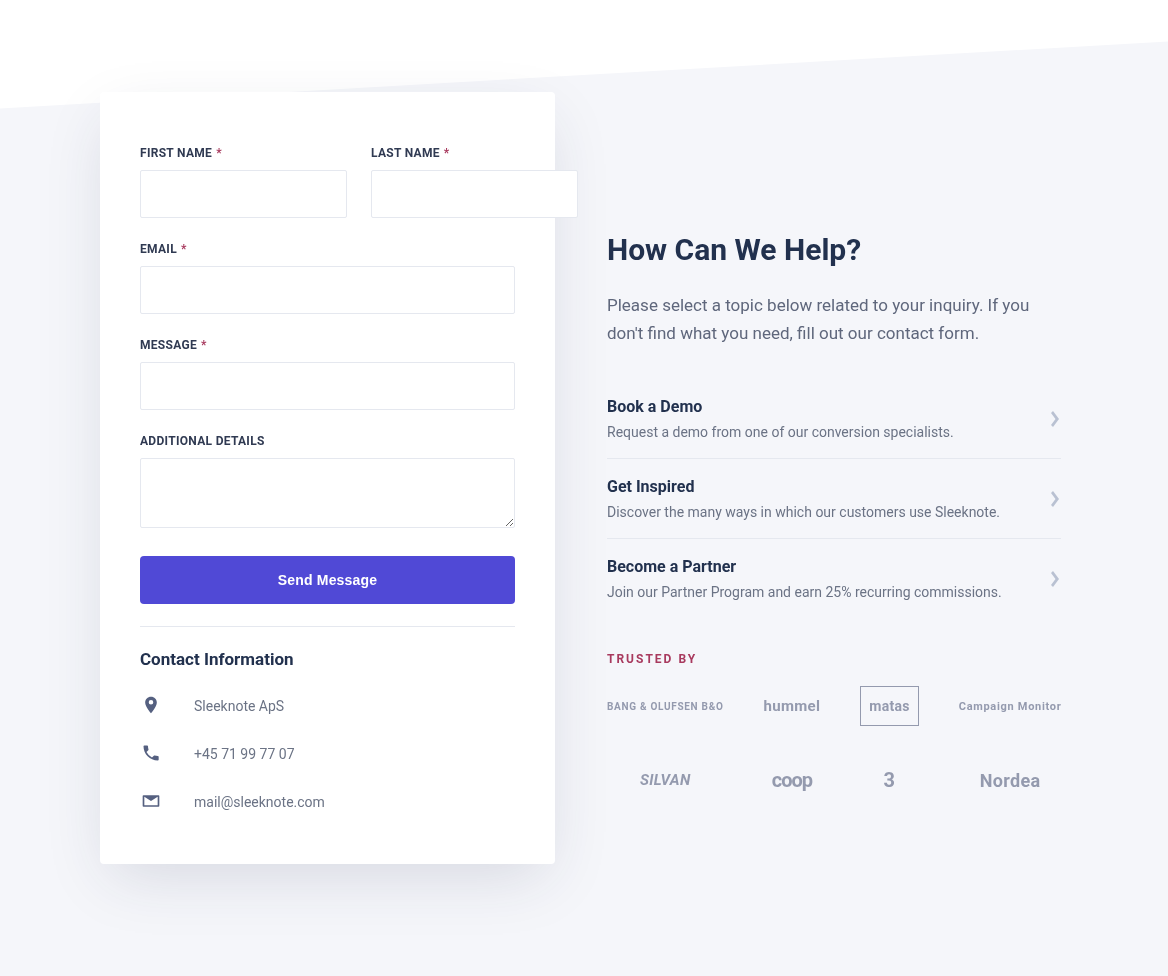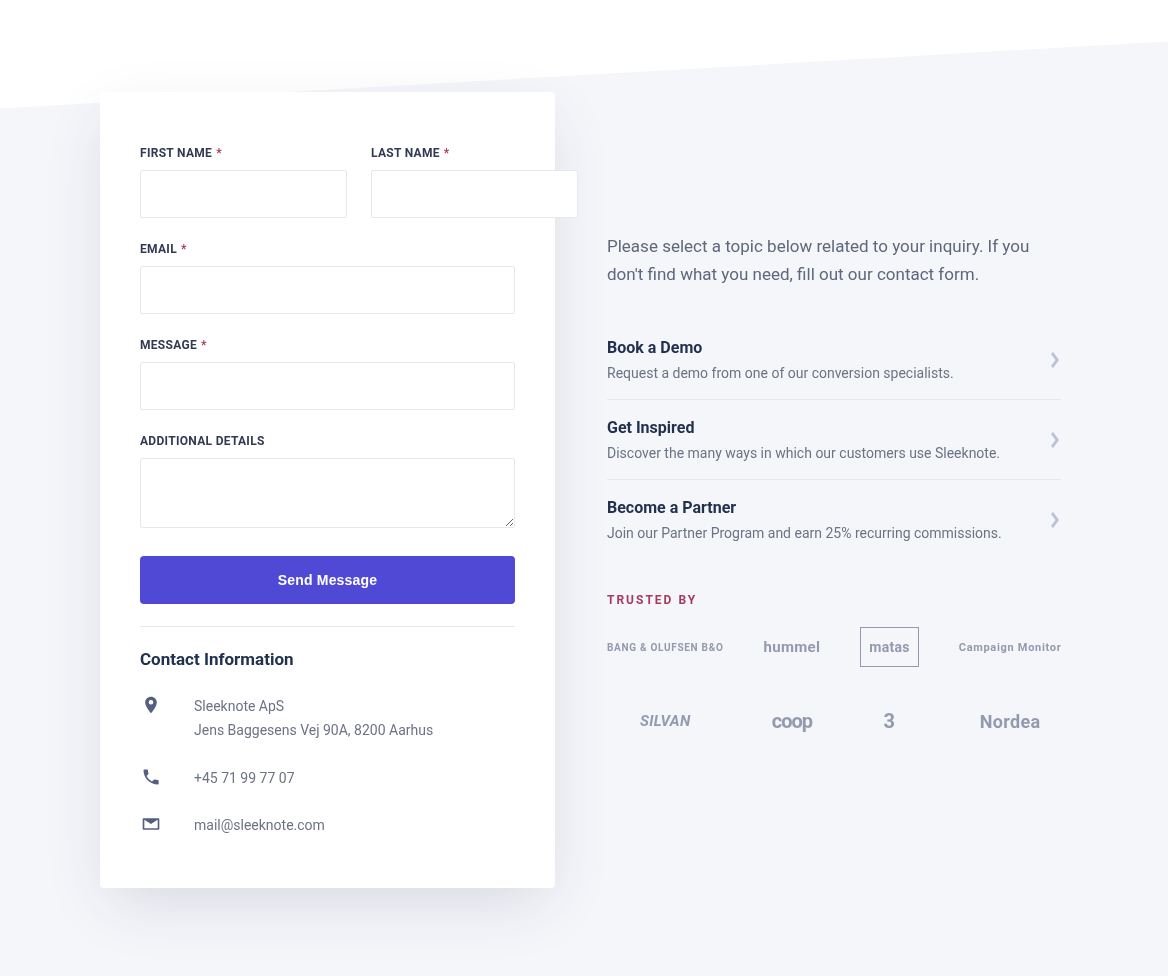--- a/index.html
+++ b/index.html
@@ -205,40 +205,40 @@
     <div class="divider"></div>
 
     <h3 class="sub-title">Contact Information</h3>
 
     <div class="info-row">
       <svg viewBox="0 0 24 24" width="20" height="20" fill="currentColor">
           <path d="M12 2C8 2 5 5 5 9c0 5 7 13 7 13s7-8 7-13c0-4-3-7-7-7zm0 9.5A2.5 2.5 0 1 1 12 6a2.5 2.5 0 0 1 0 5.5z"></path>
         </svg>
       <div class="info-text">
         <div>Sleeknote ApS</div>
-        <div>Jens Baggesens Vej 90A, 8200 Aarhus</div>
       </div>
     </div>
 
     <div class="info-row">
       <svg viewBox="0 0 24 24" width="20" height="20" fill="currentColor">
           <path d="M6.6 10.8a15 15 0 0 0 6.6 6.6l2.2-2.2c.3-.3.7-.4 1-.2 1.2.4 2.5.6 3.8.6.6 0 1 .4 1 1V20c0 .6-.4 1-1 1C10.6 21 3 13.4 3 4c0-.6.4-1 1-1h3.4c.6 0 1 .4 1 1 0 1.3.2 2.6.6 3.8.1.4 0 .8-.3 1L6.6 10.8z"></path>
         </svg>
       <div class="info-text">+45 71 99 77 07</div>
     </div>
 
     <div class="info-row" style="margin-bottom:8px">
       <svg viewBox="0 0 24 24" width="20" height="20" fill="currentColor">
           <path d="M3 5h18a1 1 0 0 1 1 1v12a1 1 0 0 1-1 1H3a1 1 0 0 1-1-1V6a1 1 0 0 1 1-1zm9 7L4 7v10h16V7l-8 5z"></path>
         </svg>
       <div class="info-text">mail@sleeknote.com</div>
     </div>
   </div>
 
   <div class="right">
+    <h2>How Can We Help?</h2>
     <p class="lead">Please select a topic below related to your inquiry. If you don't find what you need, fill out our contact form.</p>
 
     <a class="link-item" href="#">
       <div>
         <p class="link-title">Book a Demo</p>
         <p class="link-desc">Request a demo from one of our conversion specialists.</p>
       </div>
       <svg class="chev" width="10" height="16" viewBox="0 0 10 16" fill="currentColor">
           <path d="M2 0l6 8-6 8-2-2 4.5-6L0 2z"></path>
         </svg>

